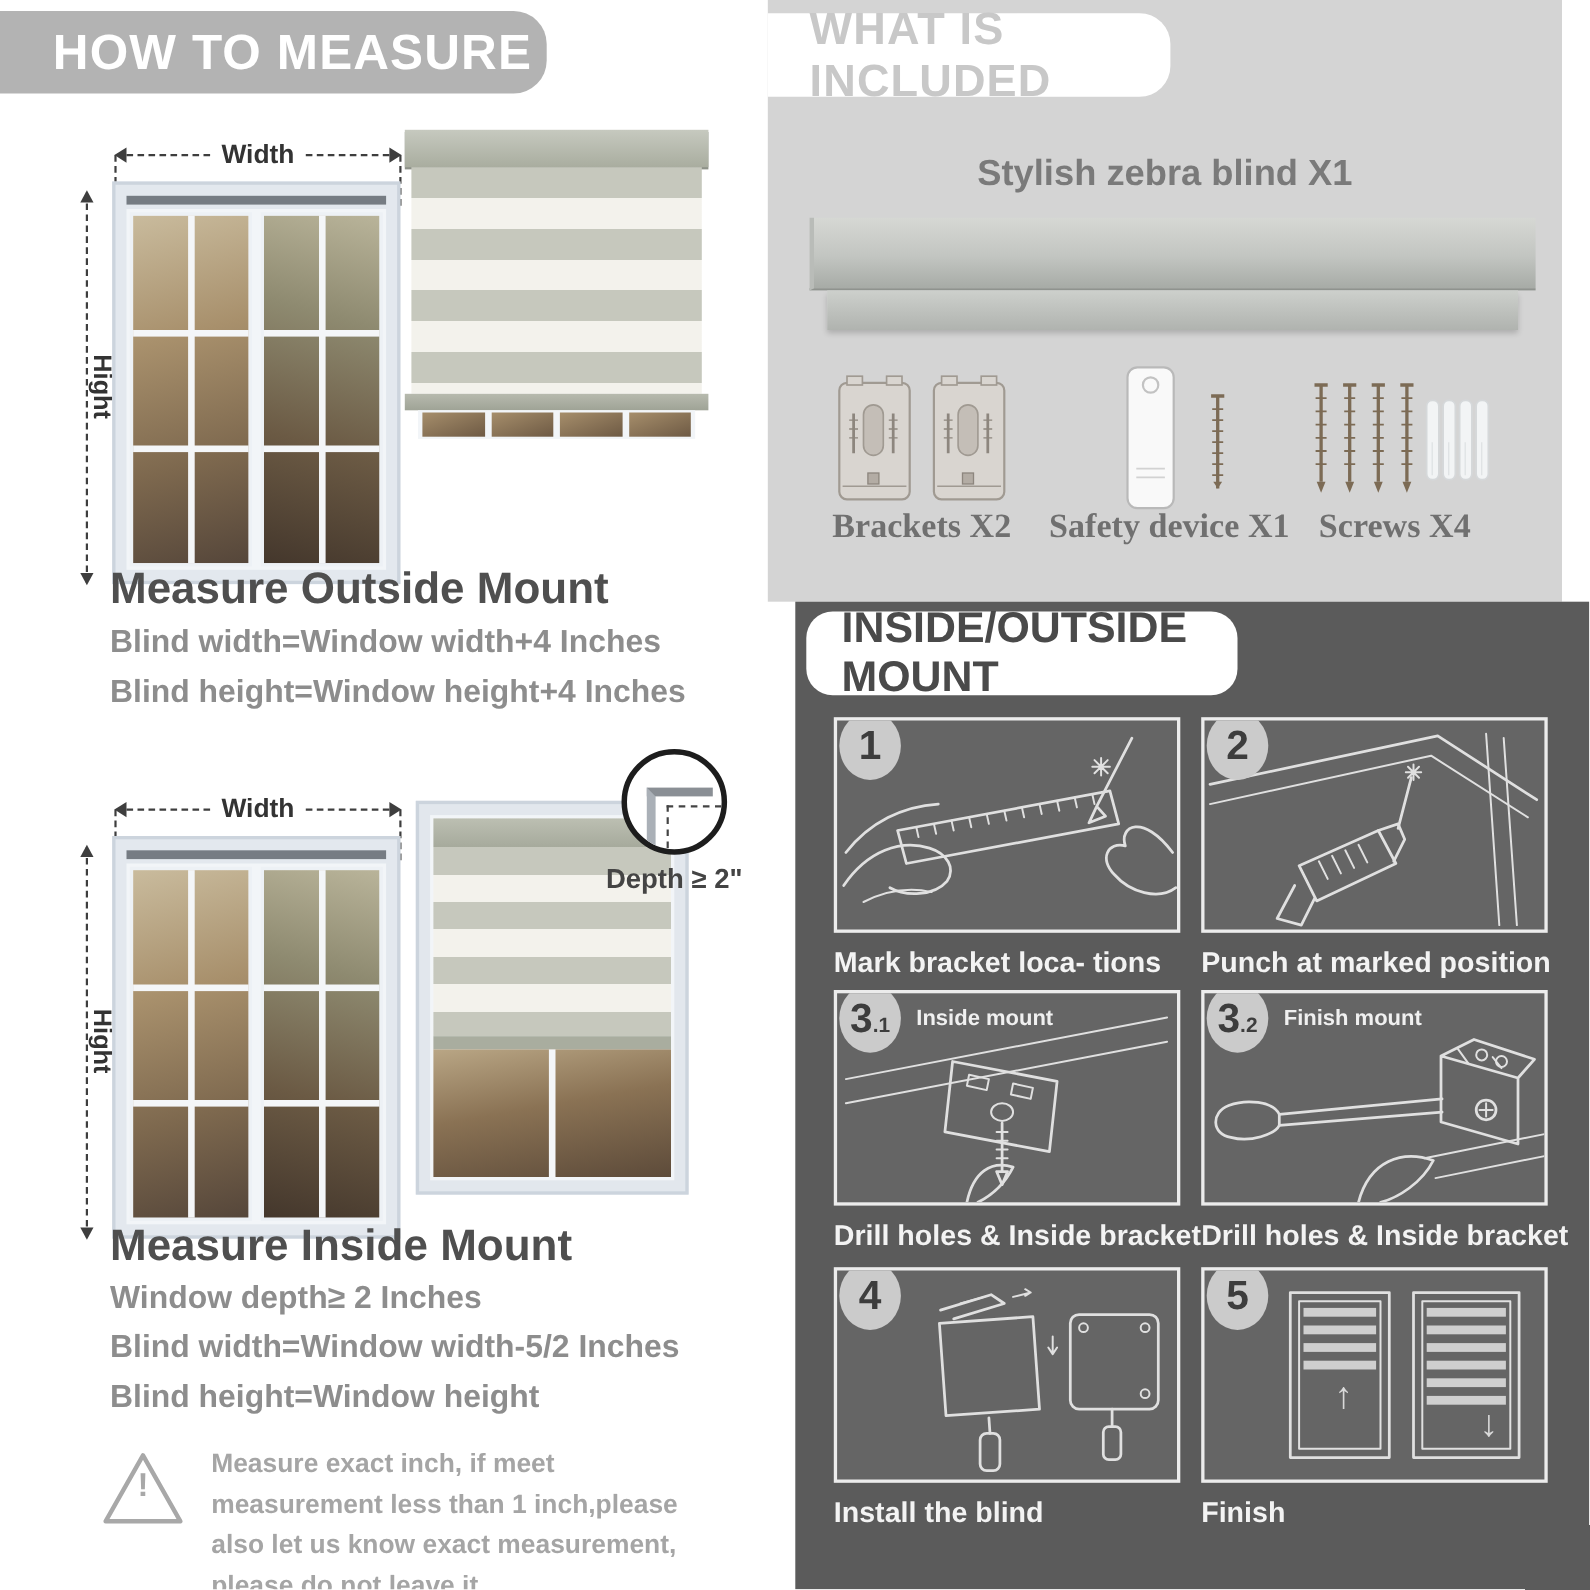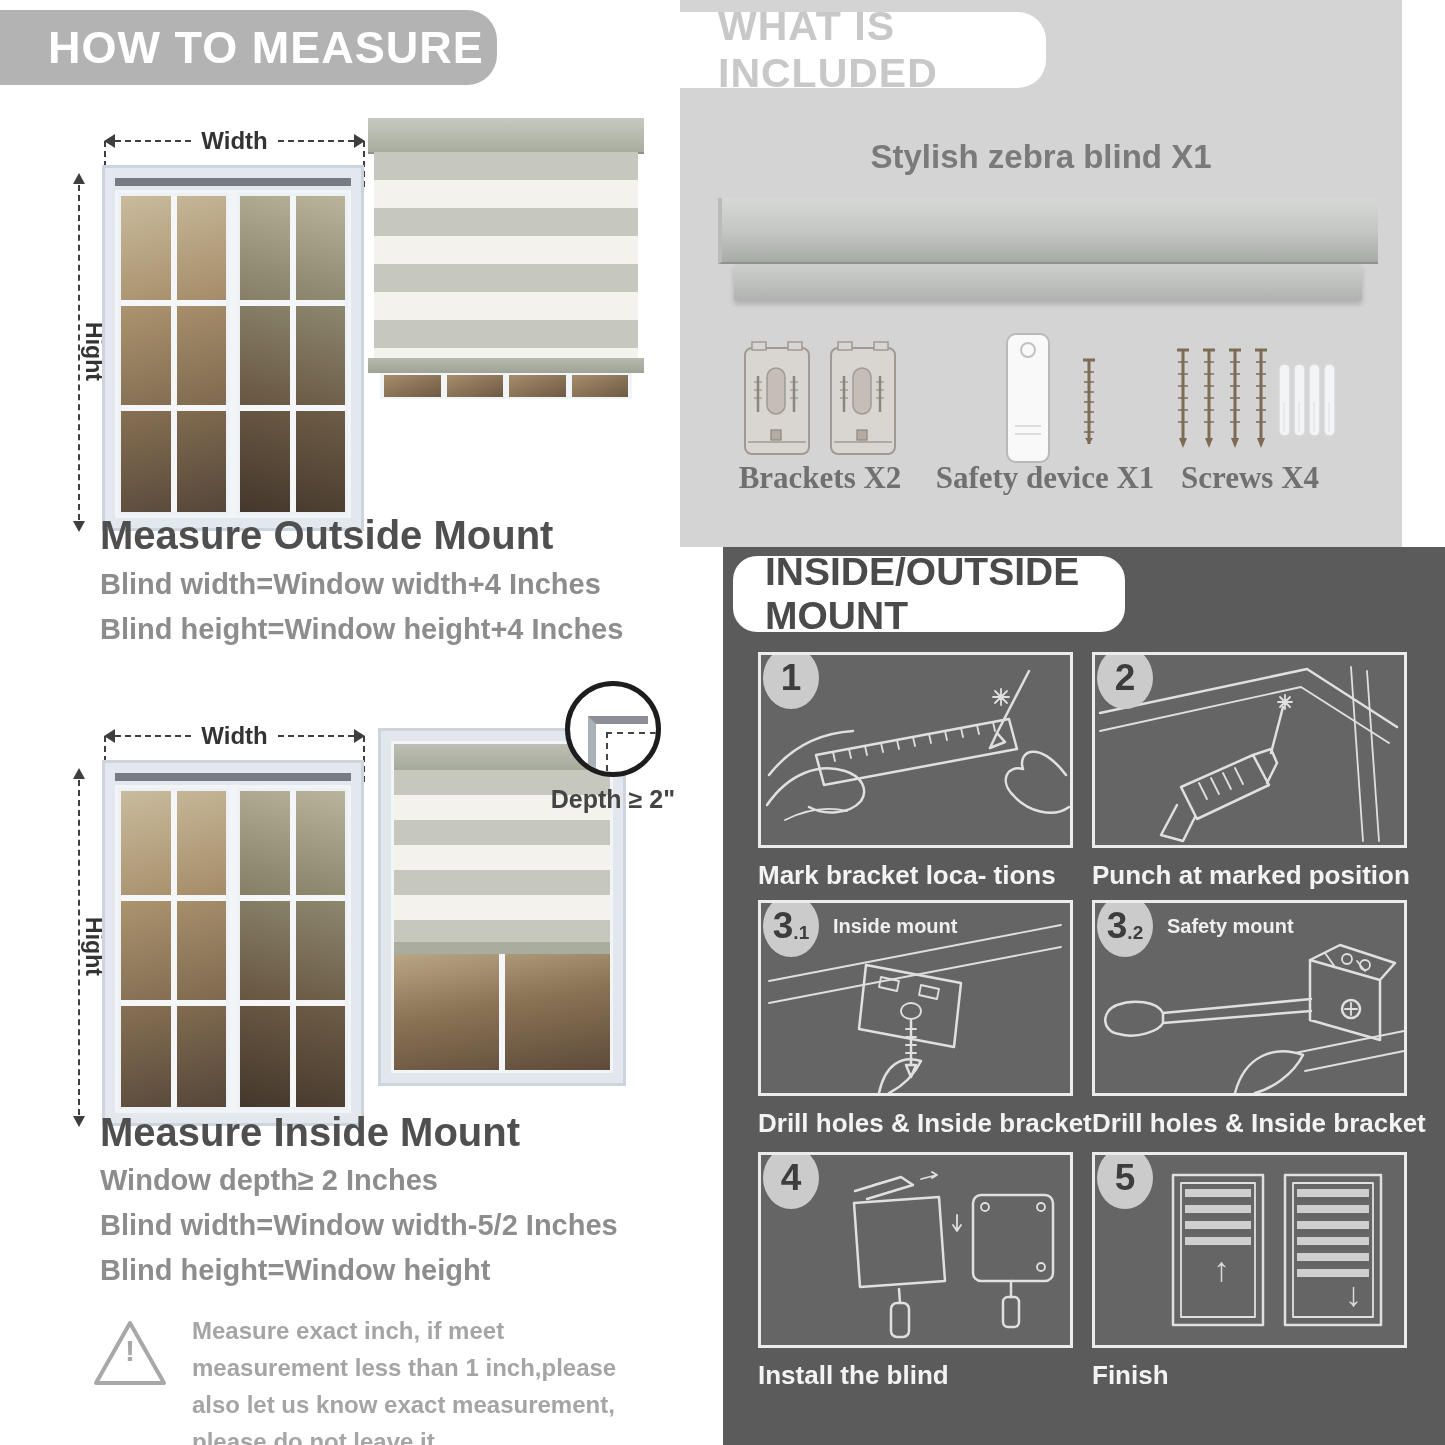--- a/index.html
+++ b/index.html
@@ -76,21 +76,21 @@
   .spec-lines { position:absolute; left:100px; font-size:29px; font-weight:700; color:#8d8d8d; line-height:45px; }
   .sl-out { top:562px; } .sl-in { top:1158px; }
 
   .warning { position:absolute; left:92px; top:1312px; width:545px; display:flex; gap:24px; align-items:flex-start; }
   .warn-tri { position:relative; width:76px; height:70px; flex:0 0 auto; margin-top:6px; }
   .warn-glyph { position:absolute; left:0; top:16px; width:76px; text-align:center;
     font-size:30px; font-weight:700; color:#a8a8a8; }
   .warn-text { font-size:24px; font-weight:600; color:#a5a5a5; line-height:37px; }
 
   
-  .sec-light { position:absolute; left:680px; top:0; width:722px; height:547px; background:#d4d4d4; }
+  .sec-light { position:absolute; left:698px; top:0; width:722px; height:547px; background:#d4d4d4; }
   .hdr-included { position:absolute; left:0; top:12px; width:366px; height:76px; background:#ffffff;
     border-radius:0 28px 28px 0; display:flex; align-items:center; padding-left:38px;
     color:#c8c8c8; font-size:41px; font-weight:700; letter-spacing:1px; }
   .product-lbl { position:absolute; left:0; top:138px; width:100%; text-align:center;
     font-size:33px; font-weight:700; color:#7a7a7a; }
   .rail-main { position:absolute; left:38px; top:198px; width:660px; height:66px;
     background:linear-gradient(180deg,#d6d8d4 0%,#c2c5c1 55%,#a7aba6 100%);
     border-bottom:2px solid #8f938e; border-left:4px solid #b9bcb8; }
   .rail-under { position:absolute; left:54px; top:264px; width:628px; height:36px;
     background:linear-gradient(180deg,#cdd0cc,#b0b3af); box-shadow:0 4px 5px rgba(0,0,0,0.18); }
@@ -383,21 +383,21 @@
         <path class="ln" d="M118,190 C124,162 140,152 160,158 C152,174 140,184 128,190"></path>
       </svg>
     </div>
     <div class="cap c3">Drill holes &amp;  Inside bracket</div>
 
     <div class="panel p4">
       <div class="badge">
         <span class="bnum">3</span>
           <span class="bsub">.2</span>
       </div>
-      <div class="ptag">Safety mount</div>
+      <div class="ptag">Finish mount</div>
       <svg viewBox="0 0 309 190">
         <path class="ln thin" d="M200,150 L309,128 M210,168 L309,148"></path>
         <path class="ln" d="M215,57 L245,42 L300,60 L285,77 M215,57 L285,77 L285,137 L215,117 Z"></path>
         <circle class="ln thin" cx="252" cy="56" r="5"></circle>
         <circle class="ln thin" cx="270" cy="62" r="5"></circle>
         <path class="ln thin" d="M230,50 l10,14 M262,58 l8,10"></path>
         <circle class="ln" cx="256" cy="106" r="9"></circle>
         <path class="ln thin" d="M250,106 h12 M256,100 v12"></path>
         <path class="ln" d="M68,110 L216,96 M68,120 L216,108"></path>
         <path class="ln" d="M22,102 C6,108 6,128 24,131 C42,136 64,128 68,120 L68,110 C62,98 38,96 22,102 Z"></path>

